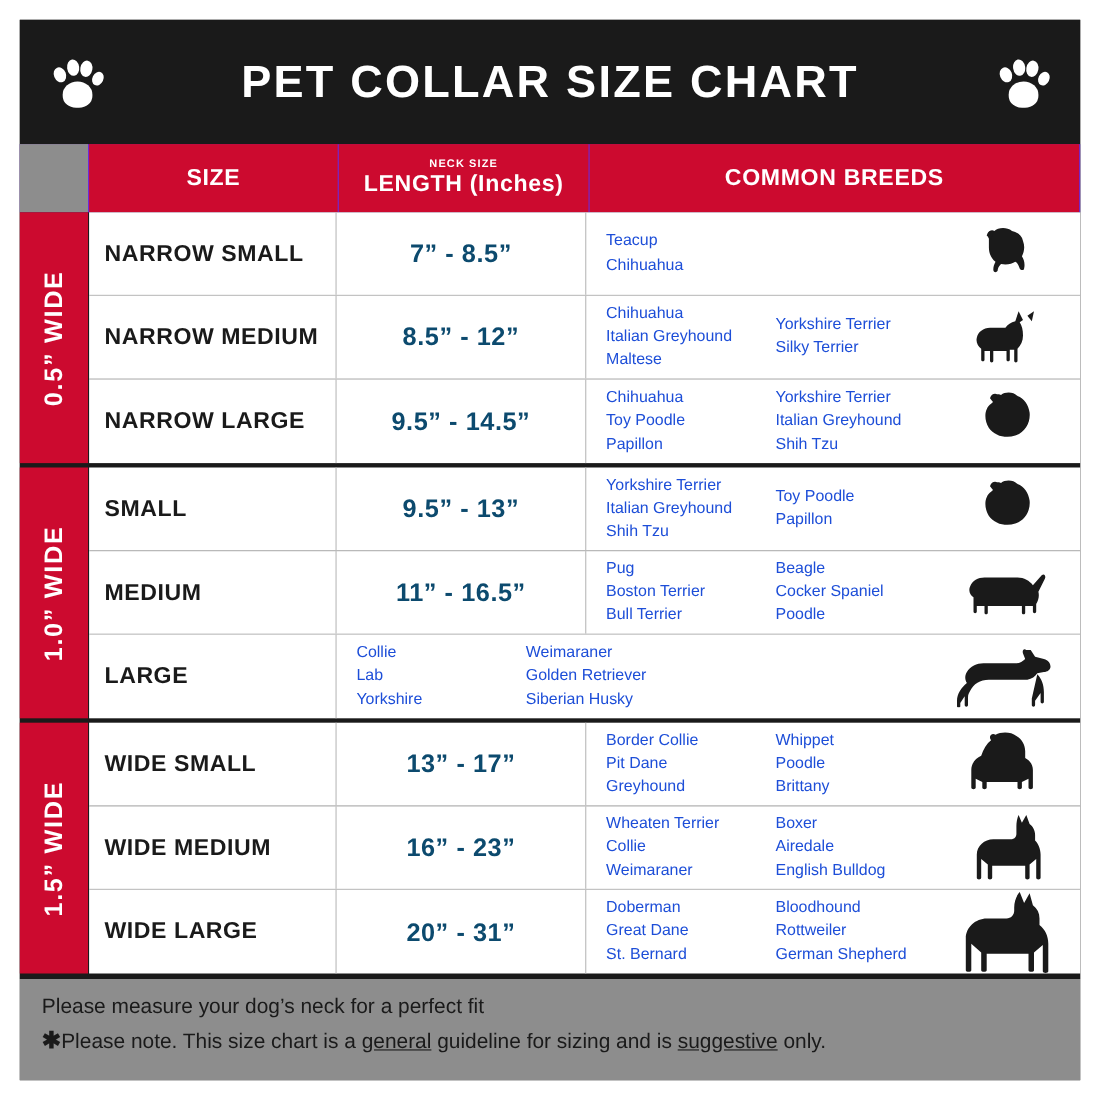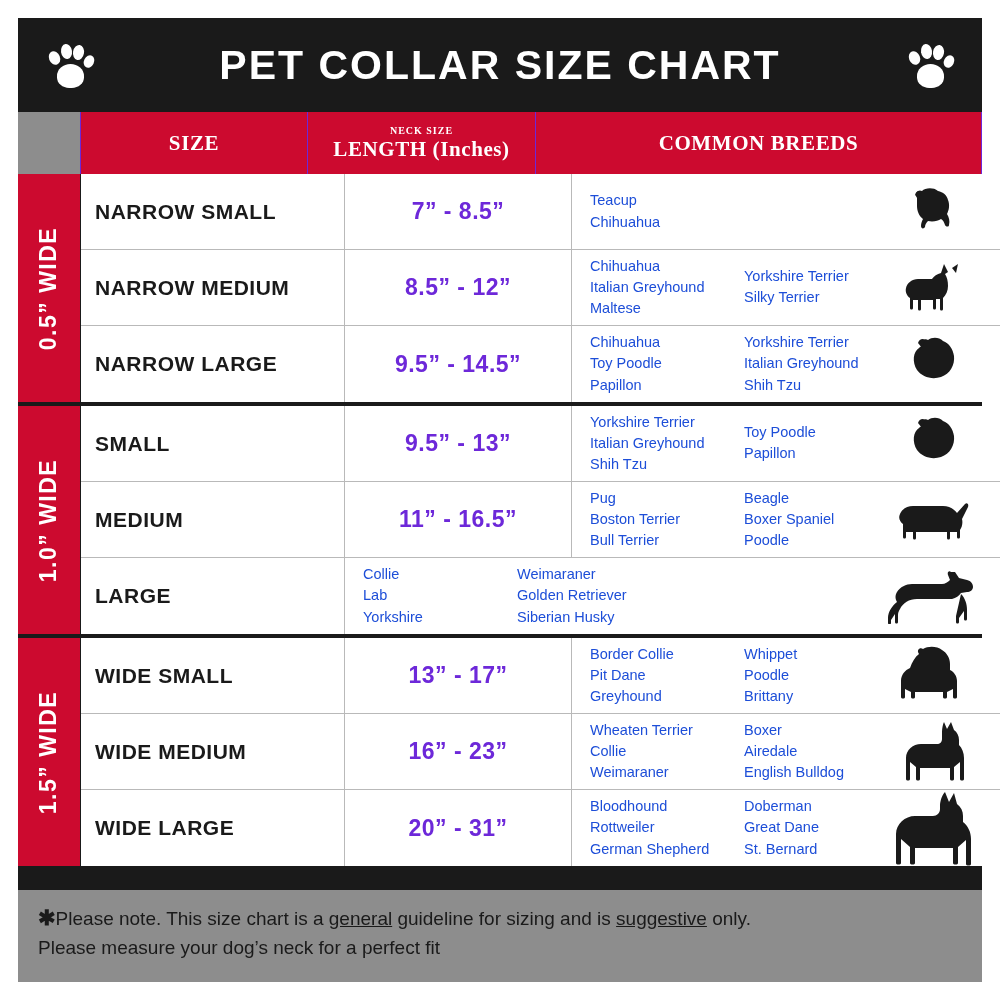--- a/index.html
+++ b/index.html
@@ -25,21 +25,21 @@
     width: 964px;
     height: 964px;
     background: #1a1a1a;
     box-sizing: border-box;
     display: flex;
     flex-direction: column;
   }
 
   
   .header {
-    height: 94px;
+    height: 113px;
     background: #1a1a1a;
     display: flex;
     align-items: center;
     justify-content: space-between;
     padding: 0 26px;
     box-sizing: border-box;
     flex: none;
   }
   .title {
     color: #ffffff;
@@ -76,21 +76,20 @@
   
   .table-wrap {
     flex: 1;
     display: flex;
     flex-direction: column;
     background: #1a1a1a;
   }
   .row {
     display: flex;
     background: #6d28d9;
-    font-family: Liberation Serif, serif;
   }
 
   .col-side   { width: 62px;  flex: none; }
   .col-size   { width: 226px; flex: none; }
   .col-length { width: 227px; flex: none; }
   .col-breeds { flex: 1; text-align: center; }
 
   
   .thead { height: 62px; }
   .th {
@@ -158,34 +157,34 @@
   .drow:last-child { border-bottom: none; }
 
   .cell {
     box-sizing: border-box;
     display: flex;
     align-items: center;
     border-right: 1px solid #b9b9b9;
     padding: 0 14px;
   }
   .cell-size {
-    width: 264px;
+    width: 225px;
     flex: none;
     font-size: 21px;
     font-weight: bold;
     color: #1a1a1a;
     letter-spacing: 0.5px;
   }
   .cell-length {
     width: 227px;
     flex: none;
     justify-content: center;
     font-size: 23px;
     font-weight: bold;
-    color: #6d28d9;
+    color: #0c4a6e;
     letter-spacing: 0.5px;
   }
   .cell-breeds {
     flex: 1;
     border-right: none;
     display: flex;
     align-items: center;
     justify-content: space-between;
     padding: 0 10px 0 18px;
   }
@@ -381,21 +380,21 @@
             <div class="cell cell-length">11” - 16.5”</div>
             <div class="cell cell-breeds">
               <div class="breed-cols">
                 <div class="breed-col">
                   <div>Pug</div>
                   <div>Boston Terrier</div>
                   <div>Bull Terrier</div>
                 </div>
                 <div class="breed-col">
                   <div>Beagle</div>
-                  <div>Boxer Spaniel</div>
+                  <div>Cocker Spaniel</div>
                   <div>Poodle</div>
                 </div>
               </div>
               <div class="dog-silhouette">
                 <svg width="86" height="48" viewBox="0 0 86 48">
                     <path fill="#1a1a1a" d="M12 18c2-5 7-8 13-8h30c6 0 11 3 14 7l8-9c2-2 4 0 3 3l-6 12c1 4 0 8-2 11v7c0 2-3 2-3 0v-5h-7v6c0 2-3 2-3 0v-6H28v6c0 2-3 2-3 0v-6h-7v5c0 2-3 2-3 0V28c-3-2-5-6-3-10z"></path>
                   </svg>
               </div>
             </div>
           </div>
@@ -480,42 +479,42 @@
               </div>
             </div>
           </div>
 
           <div class="drow">
             <div class="cell cell-size">WIDE LARGE</div>
             <div class="cell cell-length">20” - 31”</div>
             <div class="cell cell-breeds">
               <div class="breed-cols">
                 <div class="breed-col">
+                  <div>Doberman</div>
+                  <div>Great Dane</div>
+                  <div>St. Bernard</div>
+                </div>
+                <div class="breed-col">
                   <div>Bloodhound</div>
                   <div>Rottweiler</div>
                   <div>German Shepherd</div>
                 </div>
-                <div class="breed-col">
-                  <div>Doberman</div>
-                  <div>Great Dane</div>
-                  <div>St. Bernard</div>
-                </div>
               </div>
               <div class="dog-silhouette">
                 <svg width="104" height="76" viewBox="0 0 104 76">
                     <path fill="#1a1a1a" d="M66 2l4 10 5-9 3 11c4 3 6 7 6 12v6c5 4 8 10 8 17v25c0 2-5 2-5 0V50l-8 7v16c0 2-5 2-5 0V58H36v15c0 2-5 2-5 0V57l-9-8v24c0 2-5 2-5 0V44c0-10 9-18 19-18h18c4 0 7-3 7-7V16c0-5 2-11 5-14z"></path>
                   </svg>
               </div>
             </div>
           </div>
 
         </div>
       </div>
 
     </div>
 
     <div class="footer">
+      <p>Please measure your dog’s neck for a perfect fit</p>
       <p><span class="star">✱</span><span>Please note. This size chart is a </span><u>general</u><span> guideline for sizing and is </span><u>suggestive</u><span> only.</span></p>
-      <p>Please measure your dog’s neck for a perfect fit</p>
     </div>
 
   </div>
 </div>
 
 </body></html>

